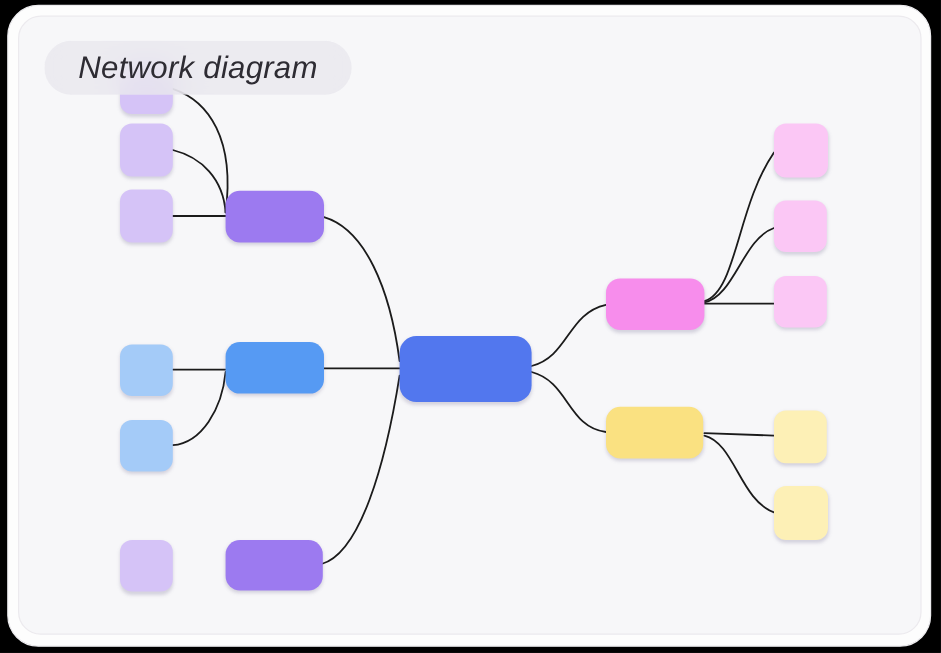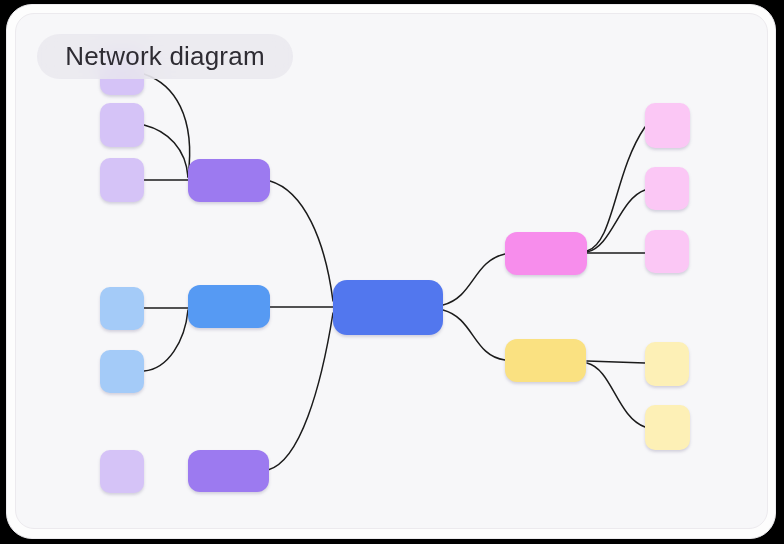--- a/index.html
+++ b/index.html
@@ -4,21 +4,21 @@
 <style>
   html, body {
     margin: 0; padding: 0;
     width: 784px; height: 544px;
     background: #000;
     overflow: hidden;
     font-family: "Liberation Sans", sans-serif;
   }
   #stage {
     position: relative;
-    width: 784px; height: 510px;
+    width: 784px; height: 510px; font-style: italic;
   }
   .frame {
     position: absolute;
     left: 6px; top: 4px;
     width: 770px; height: 535px;
     background: var(--frame-bg, #fdfdfd);
     border: 1px solid #ecebee;
     border-radius: 26px;
     box-sizing: border-box;
   }

